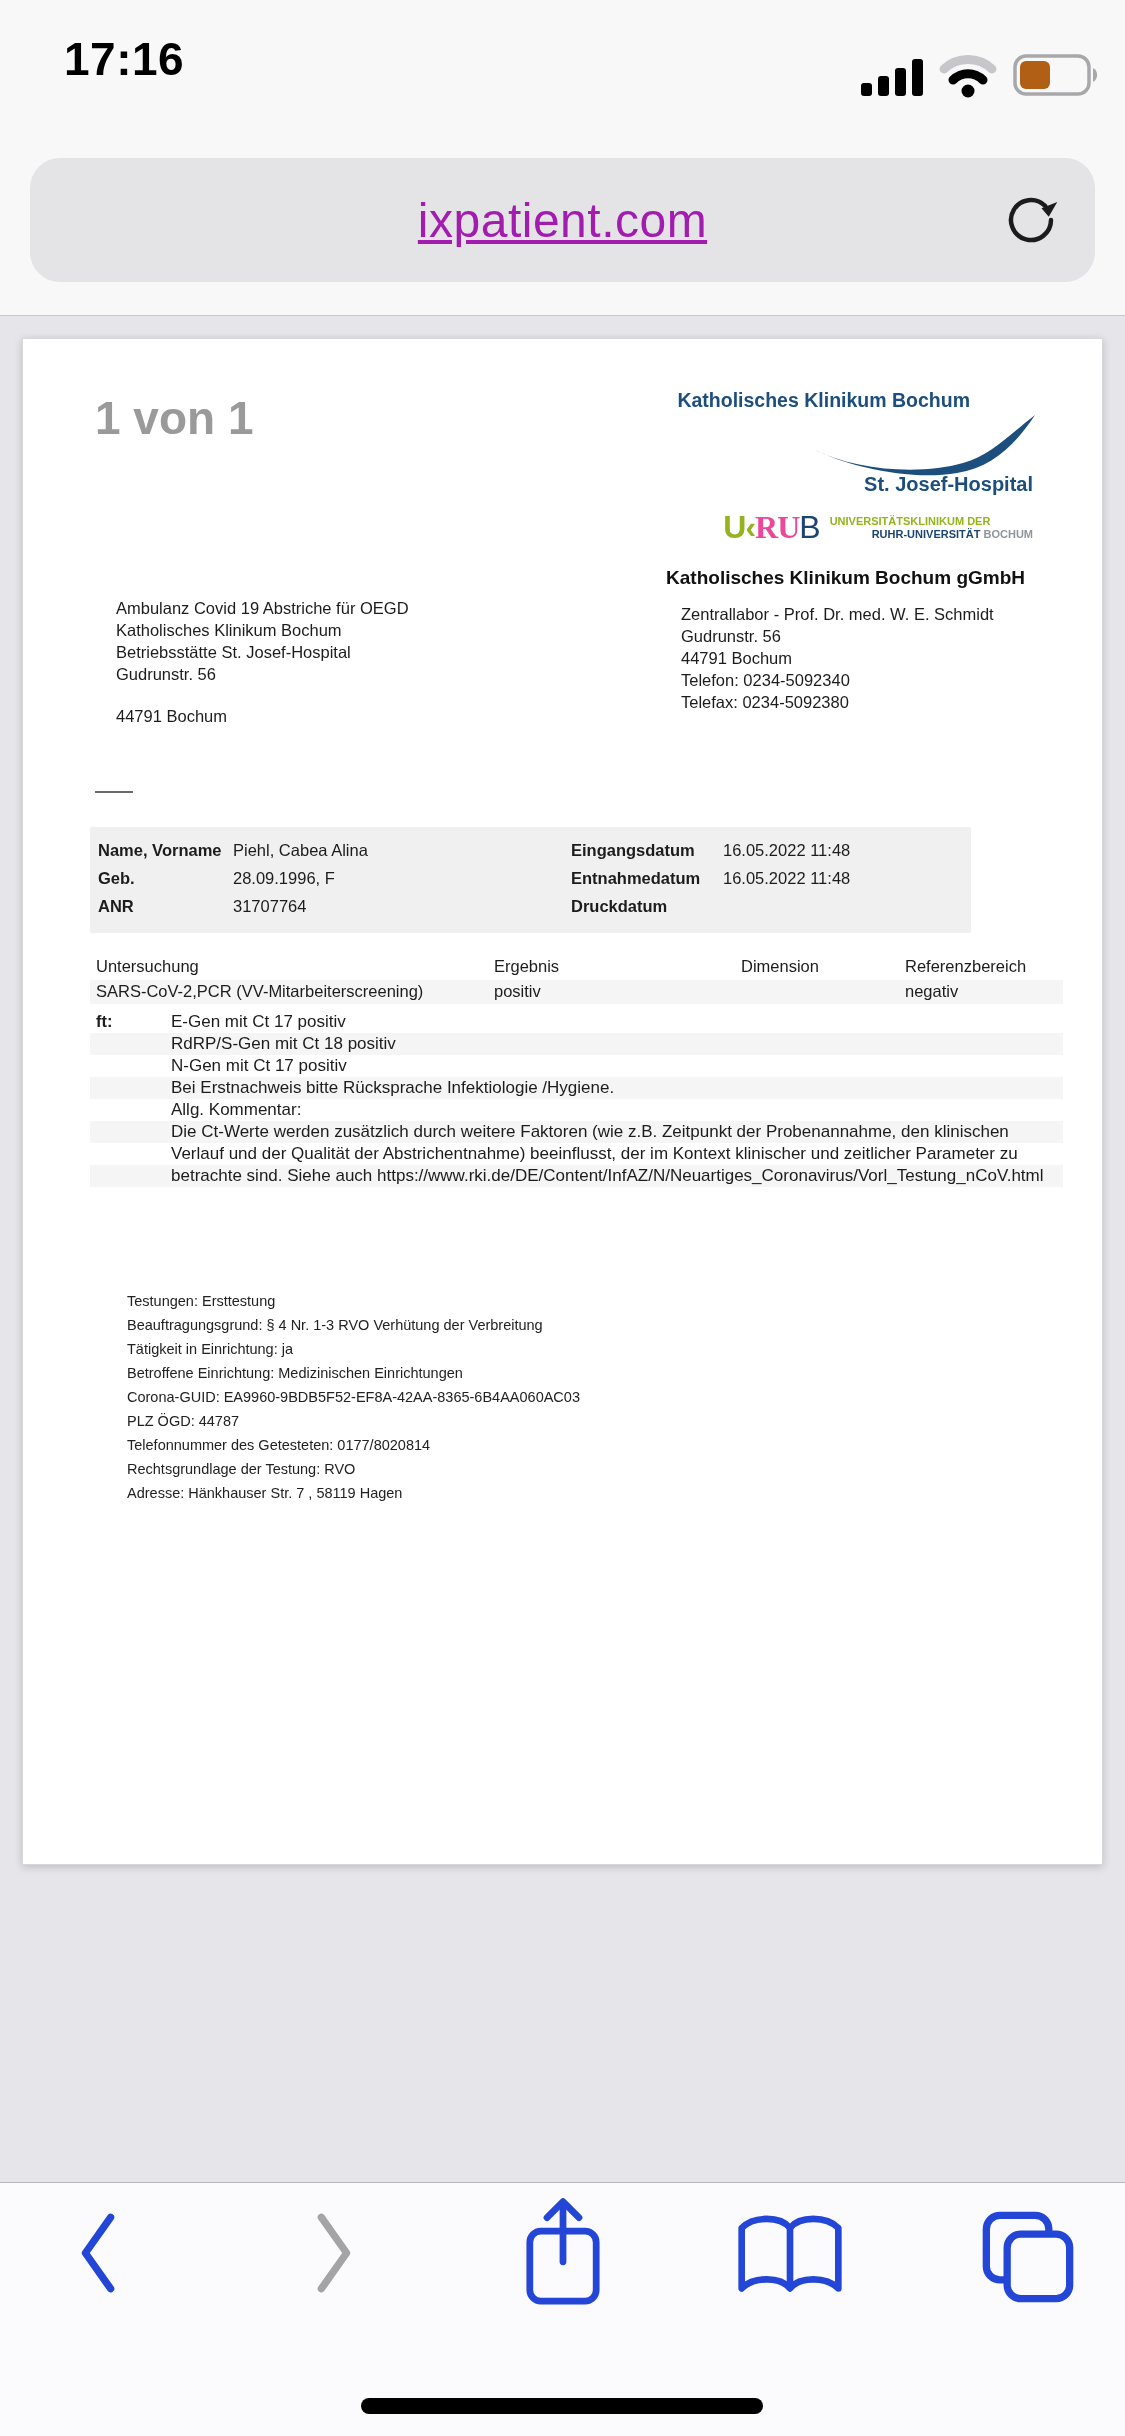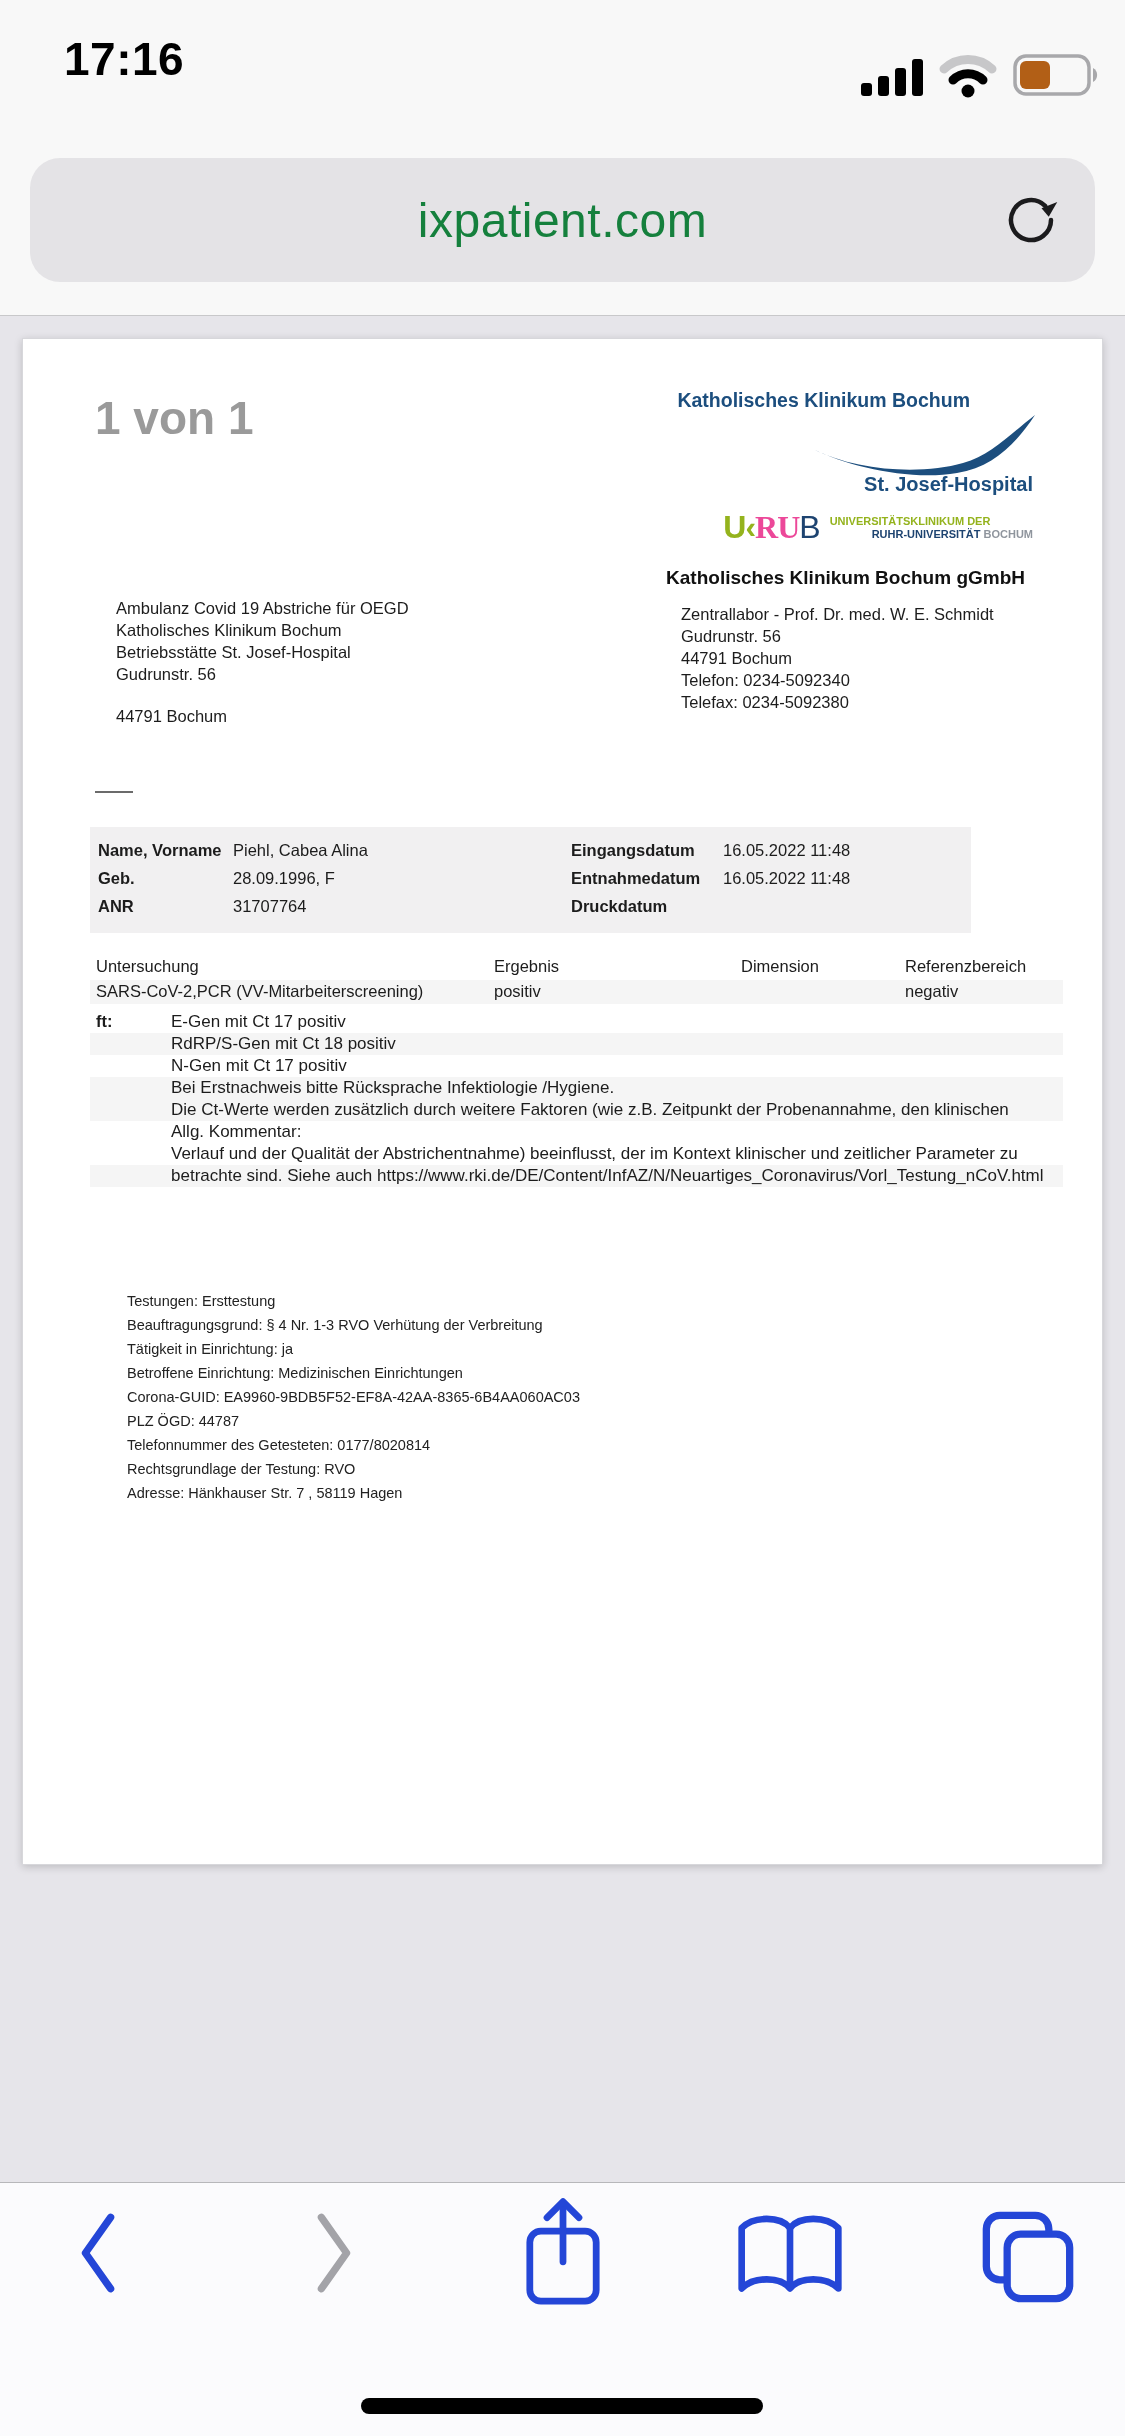--- a/index.html
+++ b/index.html
@@ -14,21 +14,21 @@
   .time{position:absolute;left:64px;top:32px;font-size:46px;font-weight:700;color:#000;letter-spacing:.5px;}
   .statusicons{position:absolute;right:24px;top:52px;display:flex;align-items:center;gap:14px;}
   .cellular{display:flex;align-items:flex-end;gap:6px;height:38px;}
   .cellular i{display:block;width:11px;background:#000;border-radius:3px;}
   .cellular i:nth-child(1){height:13px}.cellular i:nth-child(2){height:20px}
   .cellular i:nth-child(3){height:28px}.cellular i:nth-child(4){height:37px}
   .urlbar{
     position:absolute;left:30px;right:30px;top:158px;height:124px;border-radius:30px;
     background:#e4e3e6;display:flex;align-items:center;justify-content:center;
   }
-  .urltext{font-size:48px;color:#15803d;letter-spacing:.5px;}
+  .urltext{font-size:48px;color:#a21caf;letter-spacing:.5px;text-decoration:underline;}
   .reload{position:absolute;right:34px;top:32px;width:60px;height:60px;}
   
   .document{
     position:absolute;left:22px;top:338px;width:1081px;height:1527px;background:#fff;
     border:1px solid #d7d7db;box-shadow:0 2px 8px rgba(0,0,0,.18);box-sizing:border-box;
   }
   .pgind{position:absolute;left:72px;top:52px;font-size:46px;font-weight:600;color:#9a9a9a;}
   .kkb-title{position:absolute;right:132px;top:50px;font-size:19.5px;font-weight:700;color:#1c4e7e;}
   .swoosh{position:absolute;left:788px;top:74px;width:226px;height:64px;}
   .hospital{position:absolute;right:69px;top:134px;font-size:20px;font-weight:700;color:#1c4e7e;}
@@ -182,22 +182,22 @@
       <span class="c2">positiv</span>
       <span class="c4">negativ</span>
     </div>
 
     <div class="ftlabel">ft:</div>
     <div class="ftlines">
       <div class="ftline">E-Gen mit Ct 17 positiv</div>
       <div class="ftline alt">RdRP/S-Gen mit Ct 18 positiv</div>
       <div class="ftline">N-Gen mit Ct 17 positiv</div>
       <div class="ftline alt">Bei Erstnachweis bitte Rücksprache Infektiologie  /Hygiene.</div>
+      <div class="ftline">Allg. Kommentar:</div>
       <div class="ftline alt">Die Ct-Werte werden zusätzlich durch weitere Faktoren (wie z.B. Zeitpunkt der Probenannahme, den klinischen</div>
-      <div class="ftline">Allg. Kommentar:</div>
       <div class="ftline">Verlauf und der Qualität der Abstrichentnahme) beeinflusst, der im Kontext klinischer und zeitlicher Parameter zu</div>
       <div class="ftline alt">betrachte sind. Siehe auch https://www.rki.de/DE/Content/InfAZ/N/Neuartiges_Coronavirus/Vorl_Testung_nCoV.html</div>
     </div>
 
     <div class="meta">
       <div>Testungen: Ersttestung</div>
       <div>Beauftragungsgrund: § 4 Nr. 1-3 RVO Verhütung der Verbreitung</div>
       <div>Tätigkeit in Einrichtung: ja</div>
       <div>Betroffene Einrichtung: Medizinischen Einrichtungen</div>
       <div>Corona-GUID: EA9960-9BDB5F52-EF8A-42AA-8365-6B4AA060AC03</div>

